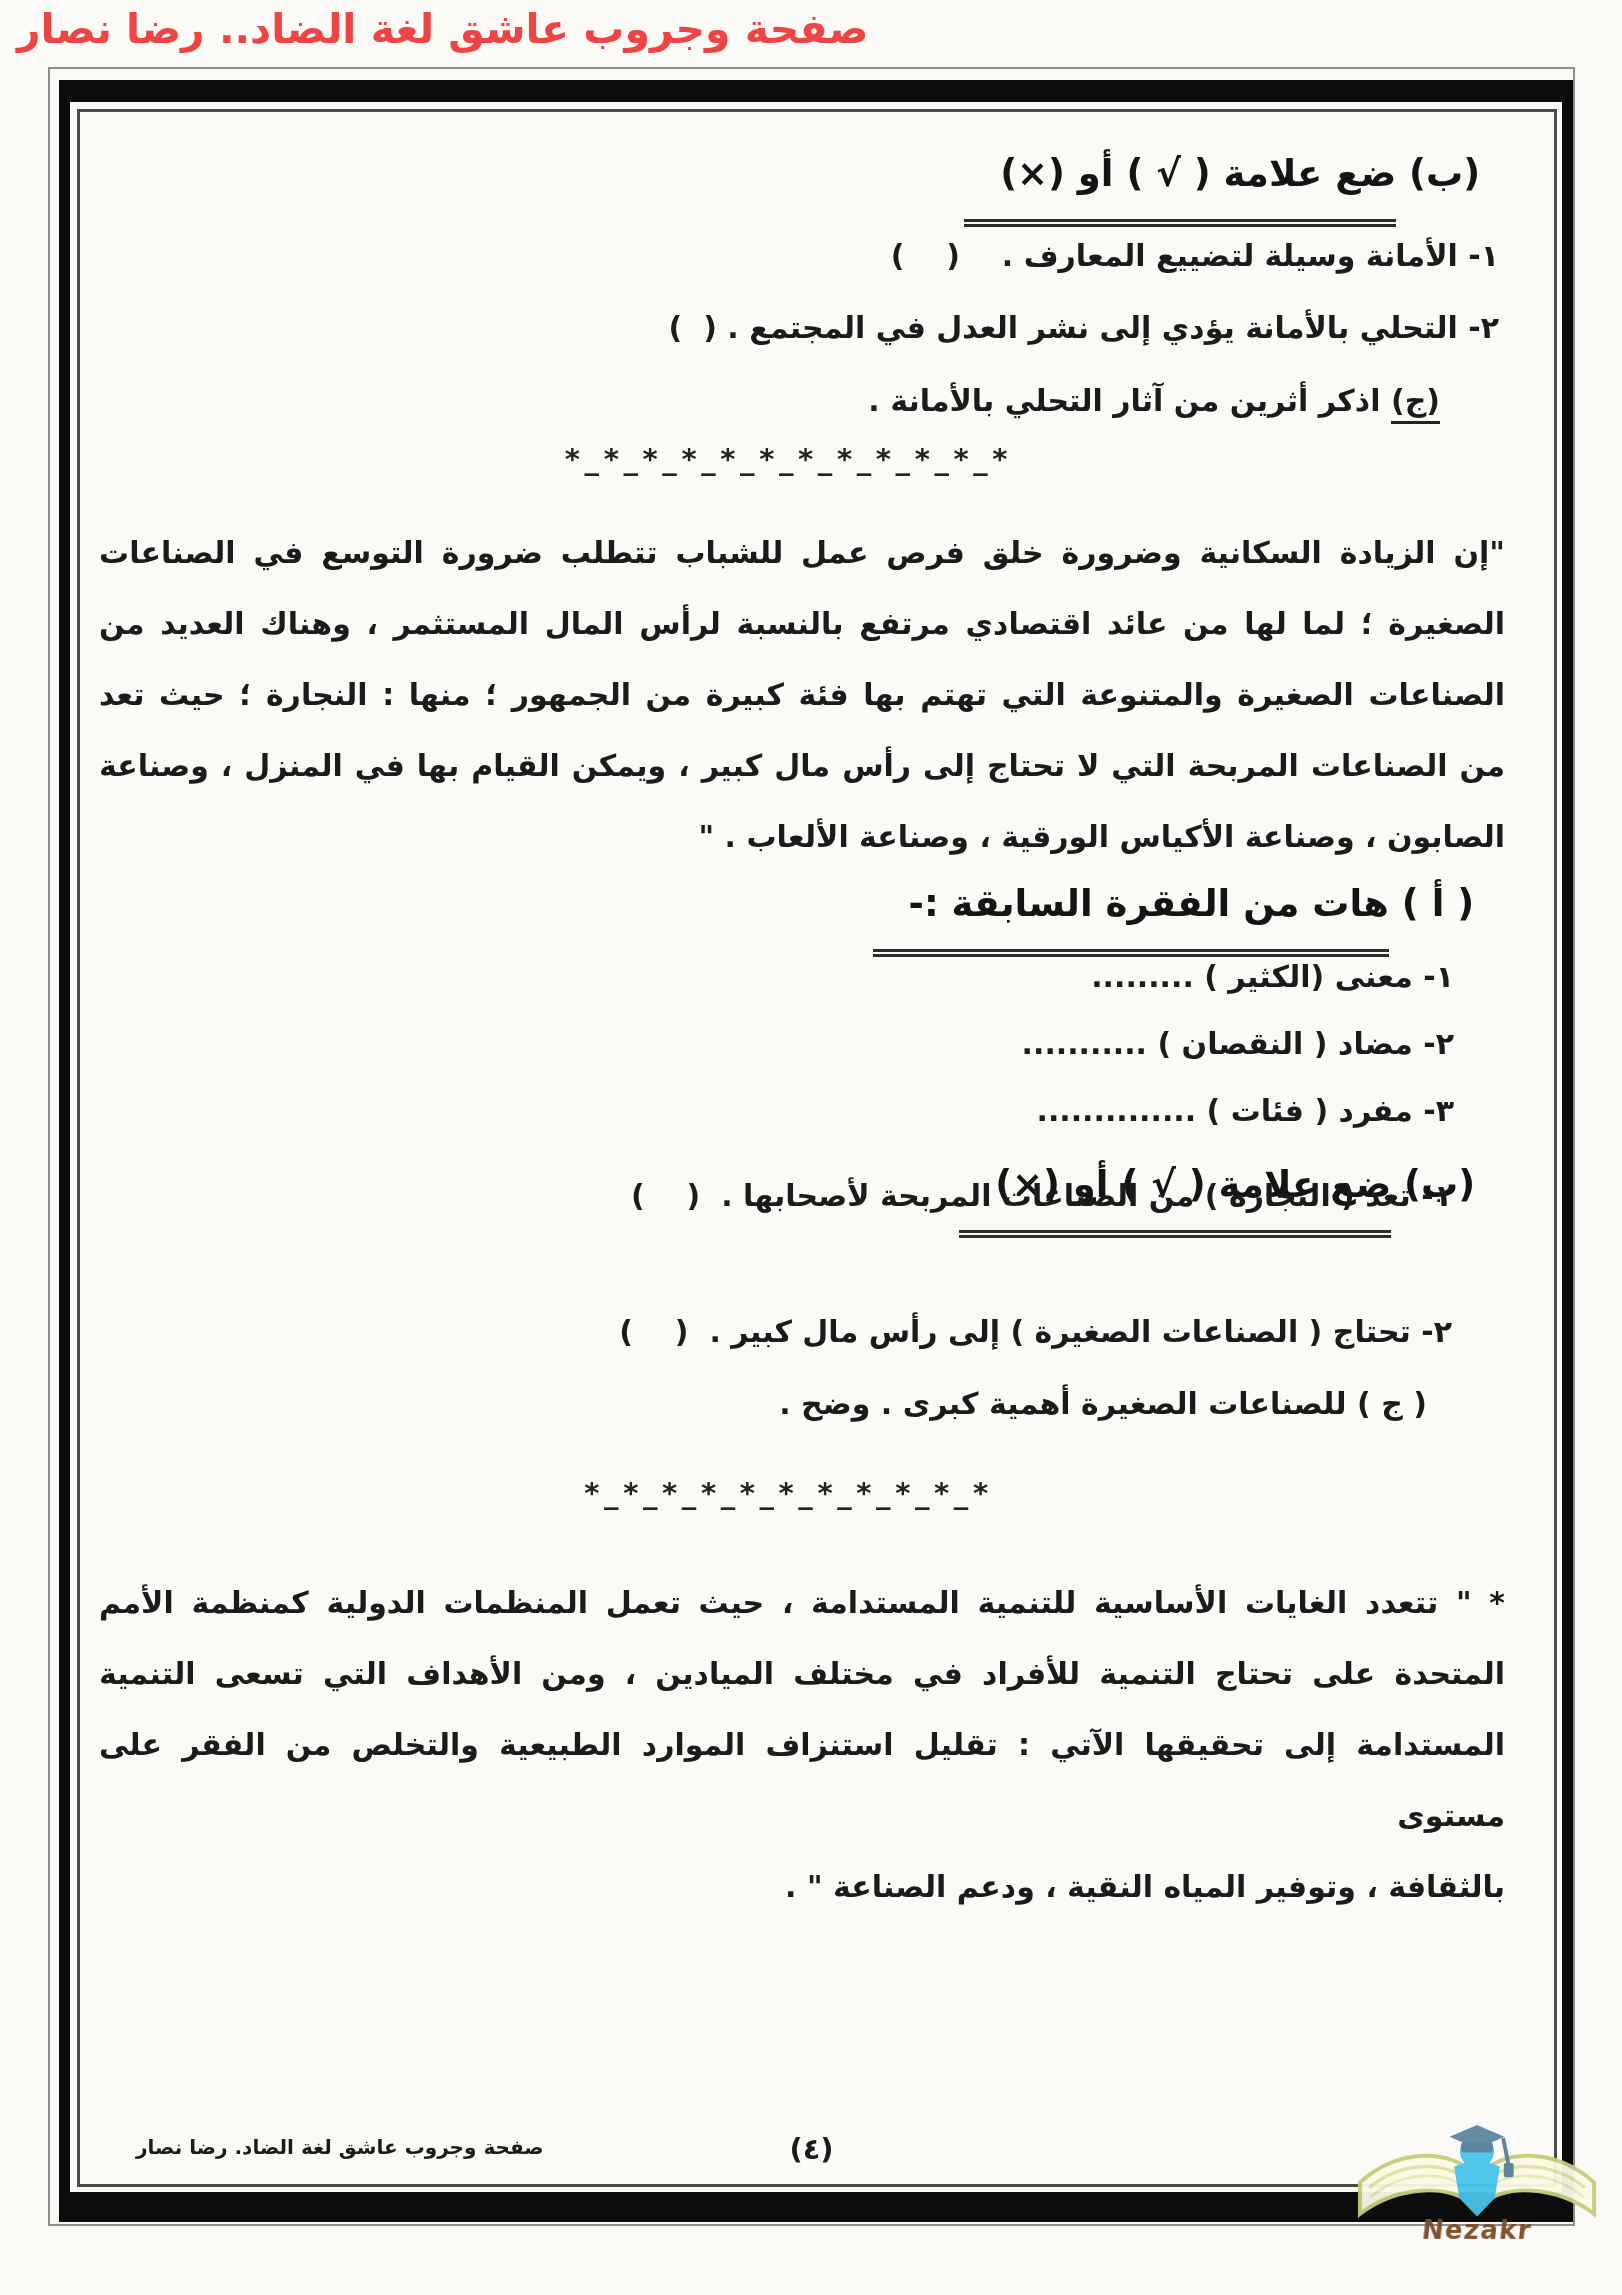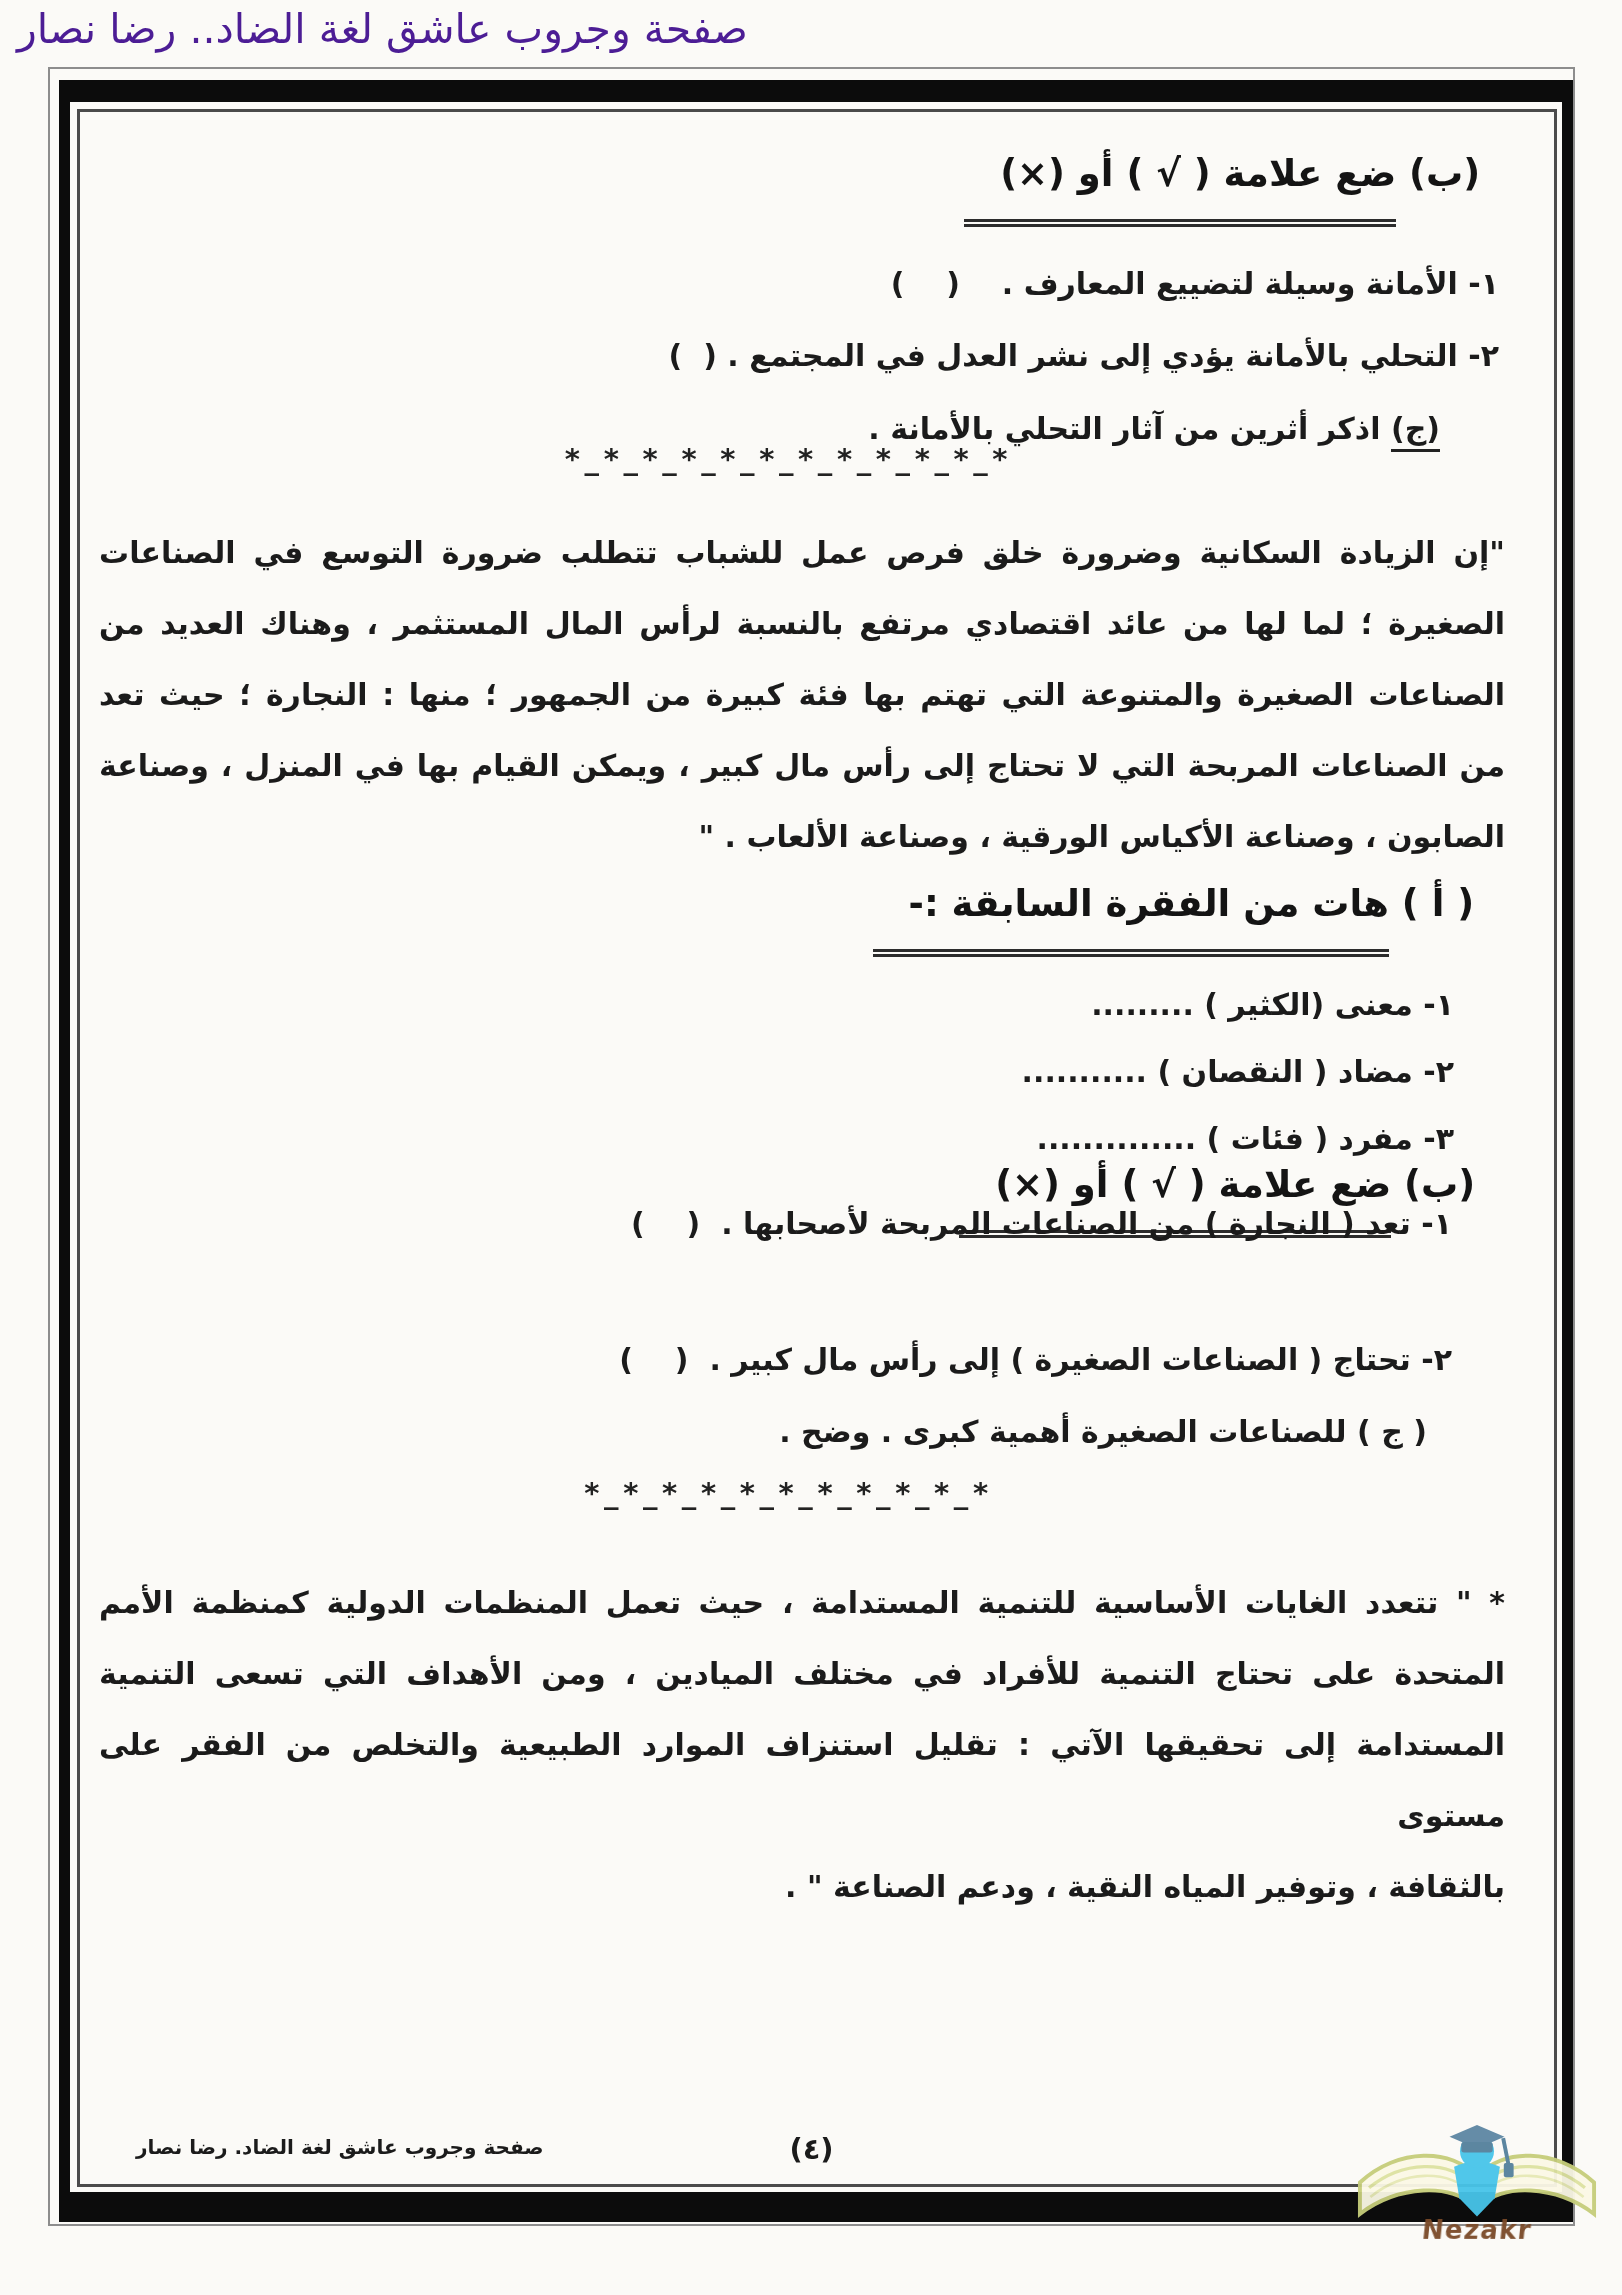--- a/index.html
+++ b/index.html
@@ -10,23 +10,23 @@
     margin:0 auto;
     background:#fbfaf7;
     font-family:"DejaVu Sans", sans-serif;
     color:#1b1b1b;
     overflow:hidden;
     direction:rtl;
   }
   
   .hdr {
     position:absolute; top:5.2px; left:17px;
-    font-size:41px; font-weight:400;
+    font-size:41px; font-weight:700;
     white-space:nowrap; direction:rtl;
-    color:#4c1d95;
+    color:#ef4444;
     letter-spacing:0px;
   }
   
   .frame-shadow {
     position:absolute; left:48px; top:67px;
     width:1527px; height:2159px;
     border:2.6px solid #8d8d8d;
     box-sizing:border-box;
     z-index:1;
   }
@@ -54,21 +54,20 @@
   }
   .h .hp { padding-inline-start:3.9px; }
   .h .u {
     border-bottom:8.5px double #2c2c2c;
     padding-bottom:24px;
     padding-inline-end:36px; 
   }
   .ln {
     font-size:30px; font-weight:700; white-space:nowrap;
     color:#1b1b1b;
-    margin-top:28px;
   }
   .ln .ju {
     border-bottom:3.9px solid #222;
     padding-bottom:2.6px;
   }
   .sep {
     left:0; right:46px; text-align:center;
     font-size:29px; font-weight:700; letter-spacing:4.6px;
     color:#222; direction:ltr;
   }

